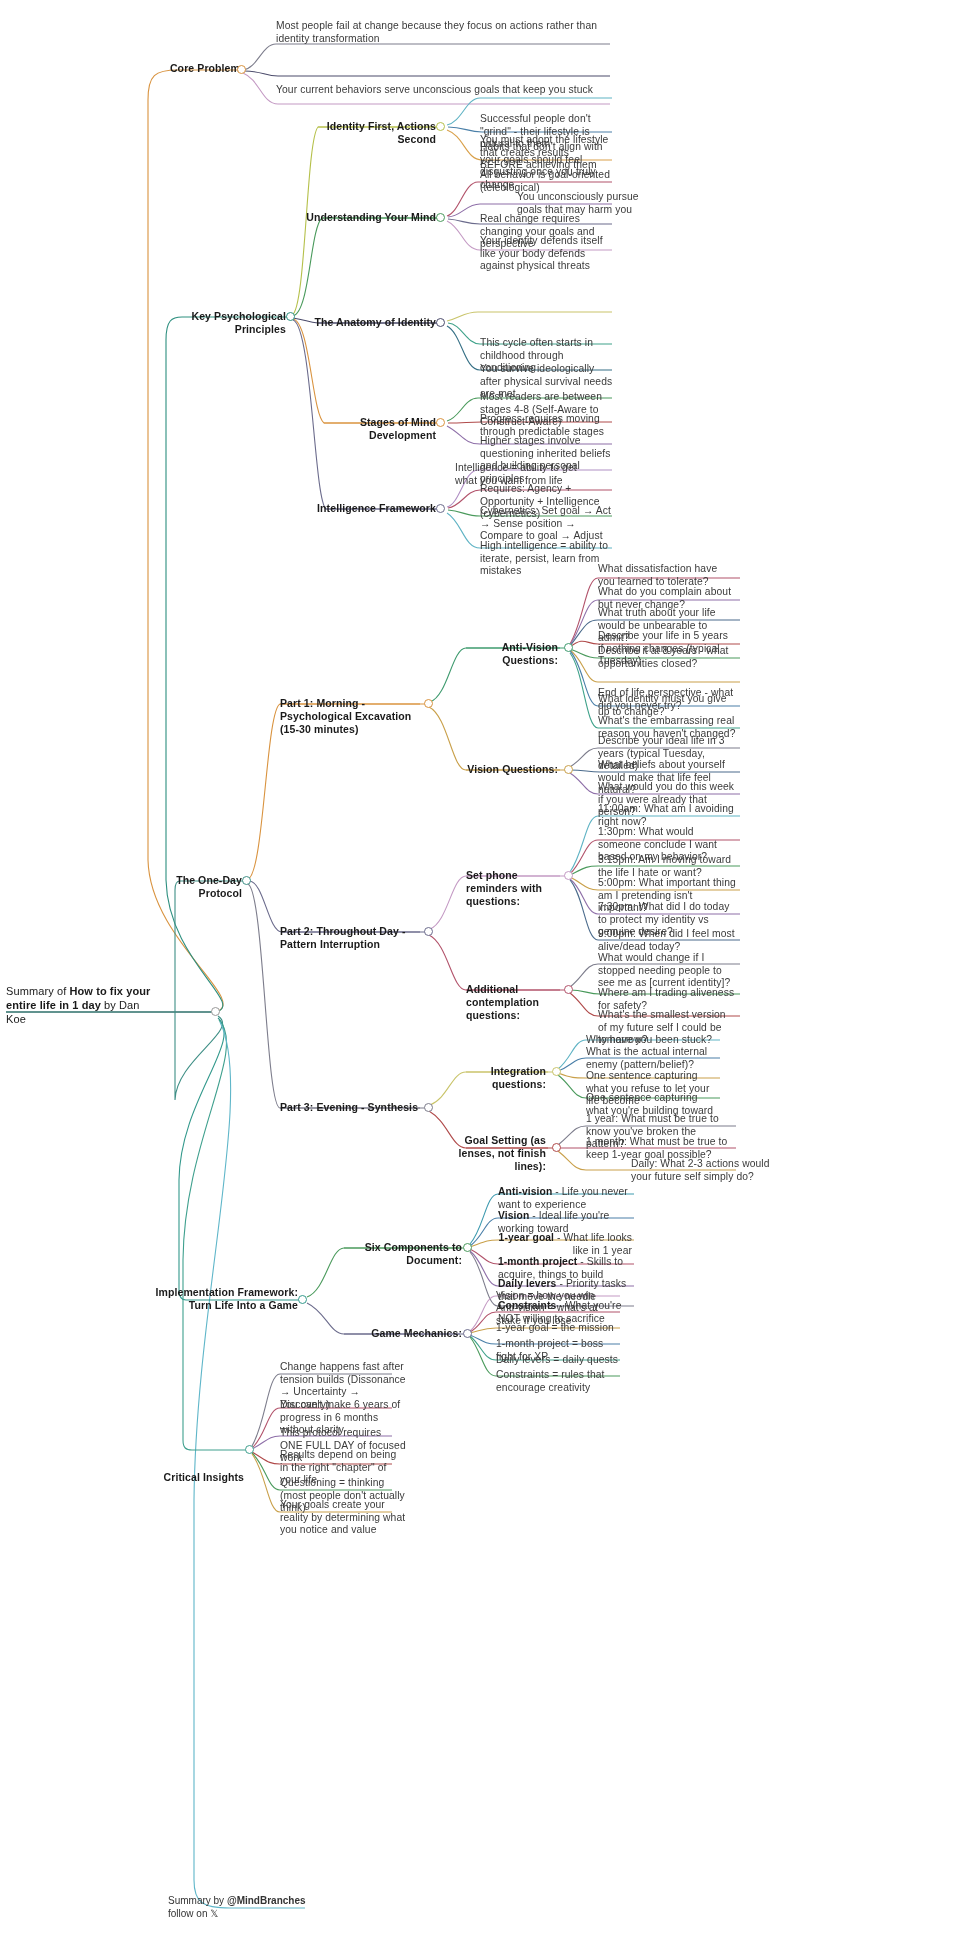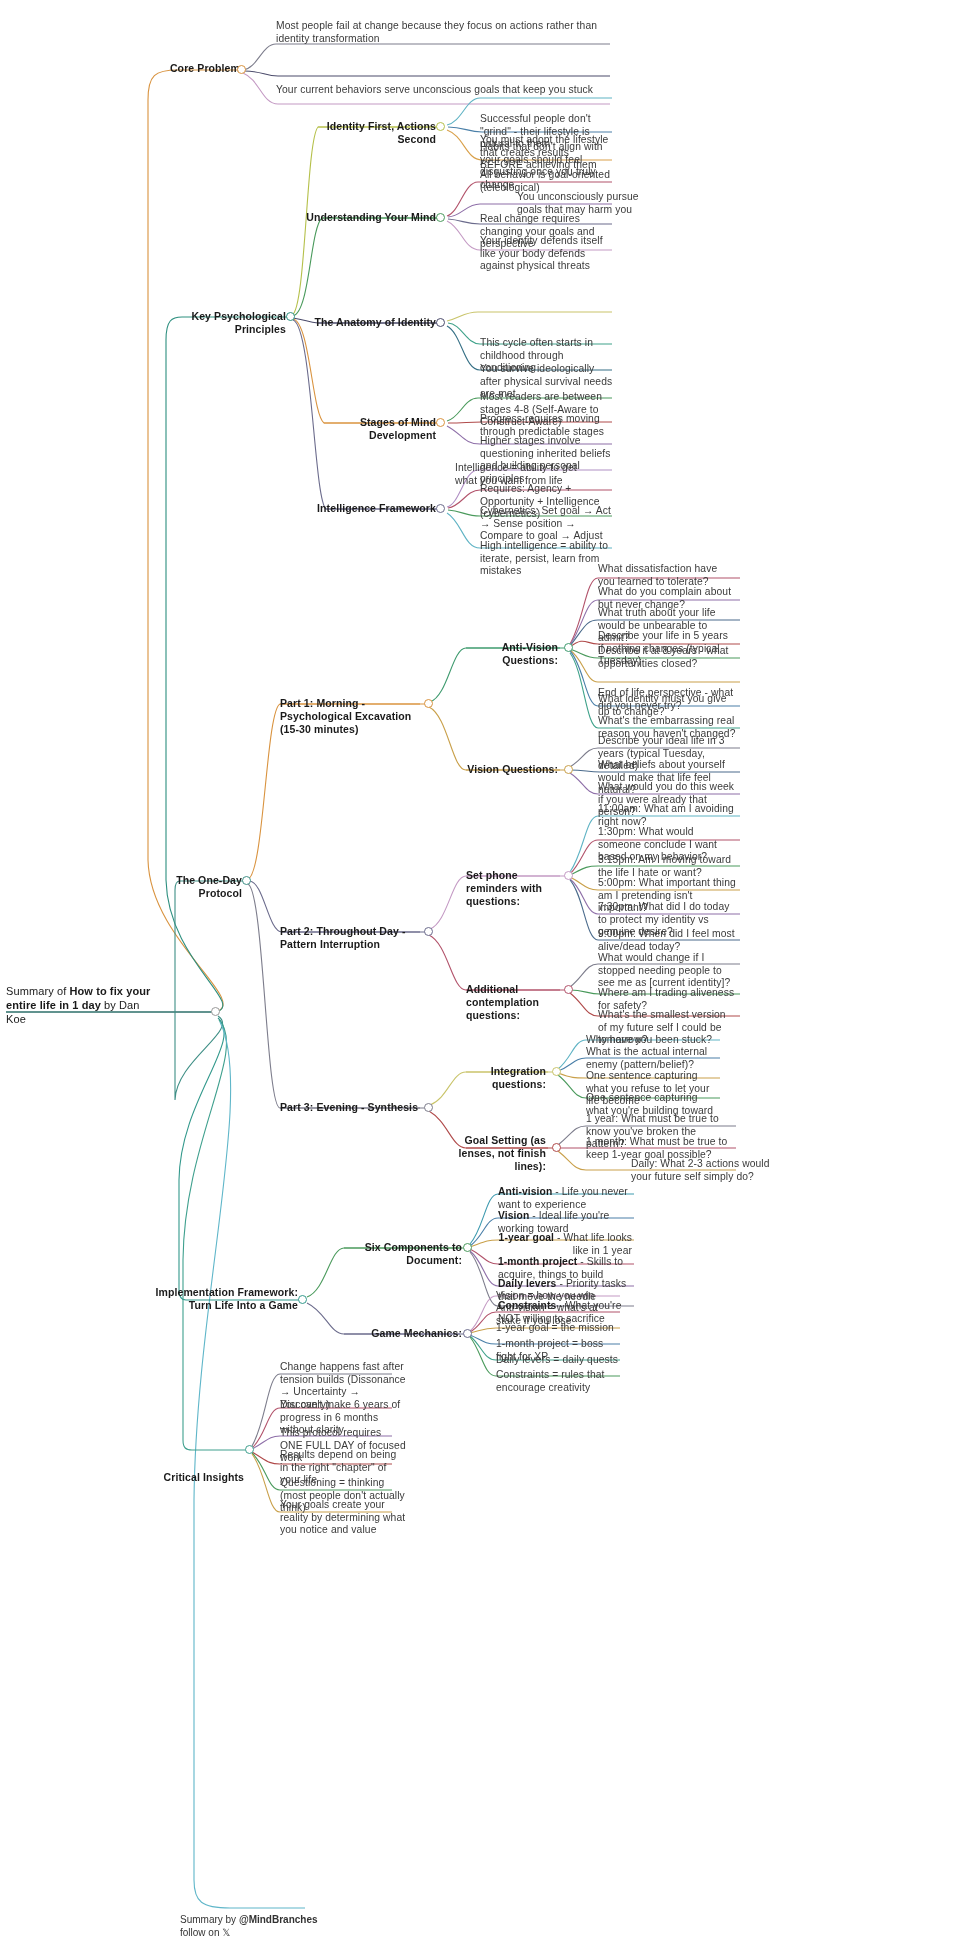--- a/index.html
+++ b/index.html
@@ -342,18 +342,18 @@
 
   <div class="node branch" style="left:160px; top:1443px; width:84px;margin-top:28px;">Critical Insights</div>
   <div class="dot" style="left:245px; top:1445px; border-color:#3fa08e;"></div>
   <div class="node leaf" style="left:280px; top:1361px; width:126px;">Change happens fast after tension builds (Dissonance → Uncertainty → Discovery)</div>
   <div class="node leaf" style="left:280px; top:1399px; width:126px;">You can't make 6 years of progress in 6 months without clarity</div>
   <div class="node leaf" style="left:280px; top:1427px; width:126px;">This protocol requires ONE FULL DAY of focused work</div>
   <div class="node leaf" style="left:280px; top:1449px; width:126px;">Results depend on being in the right "chapter" of your life</div>
   <div class="node leaf" style="left:280px; top:1477px; width:126px;">Questioning = thinking (most people don't actually think)</div>
   <div class="node leaf" style="left:280px; top:1499px; width:126px;">Your goals create your reality by determining what you notice and value</div>
 
-  <div class="footer" style="left:180px; top:1895px; width:200px;margin-top:19px;">
+  <div class="footer" style="left:168px; top:1895px; width:200px;">
     <div><span>Summary by </span><b>@MindBranches</b></div>
     <div>follow on 𝕏</div>
   </div>
 
 </div>
 
 </body></html>

